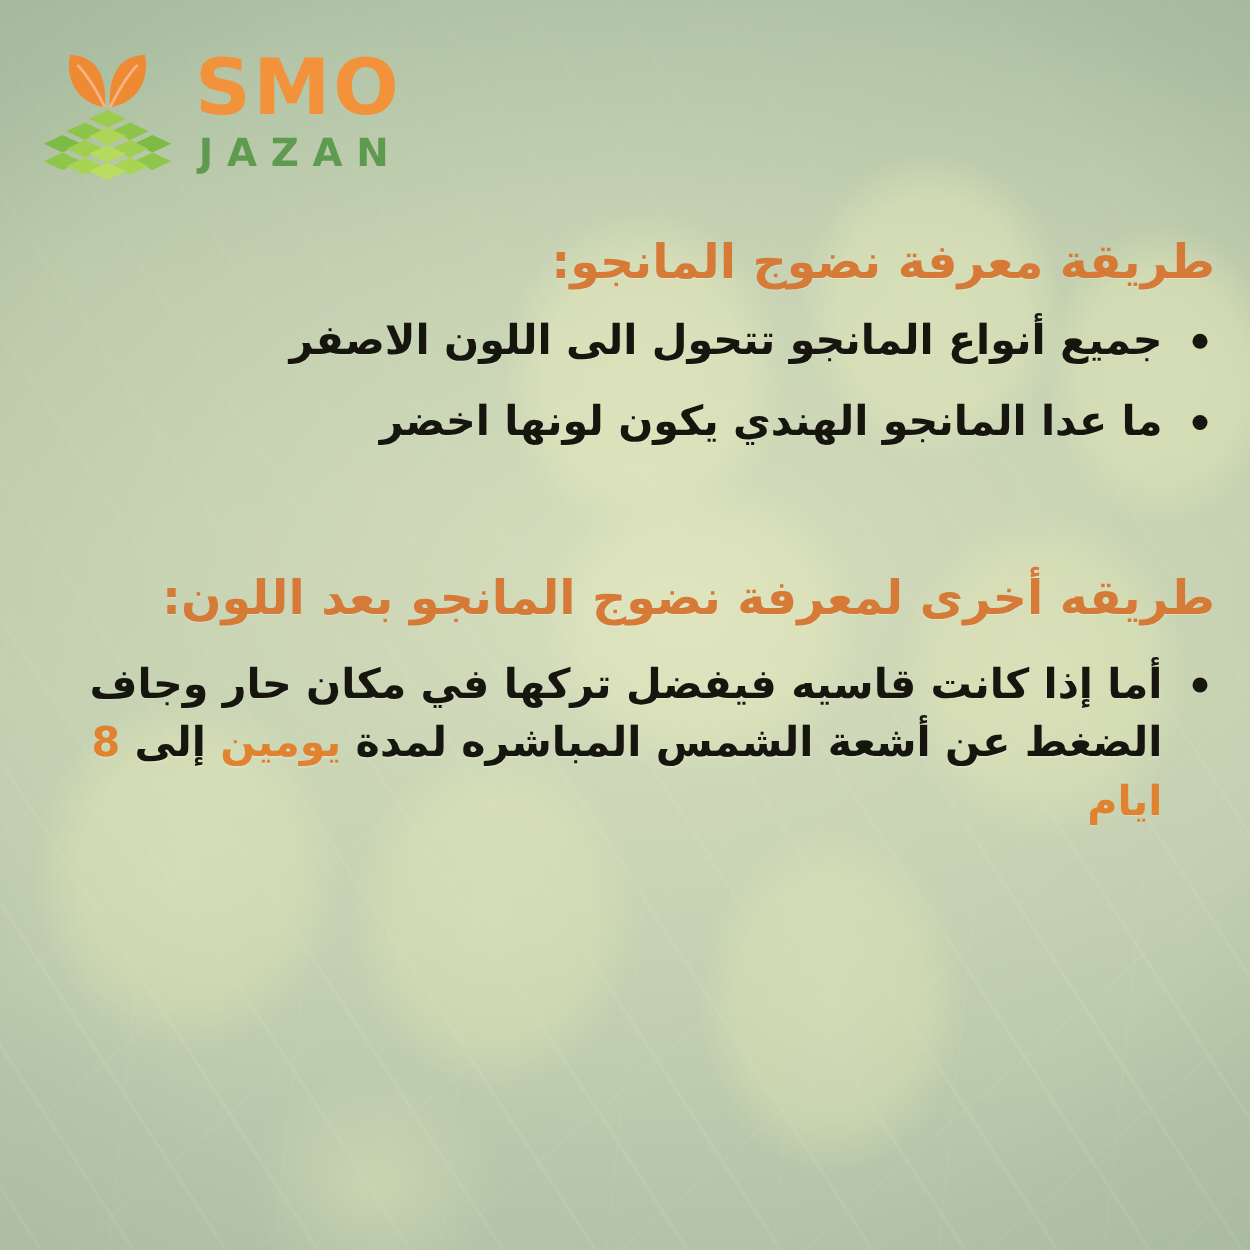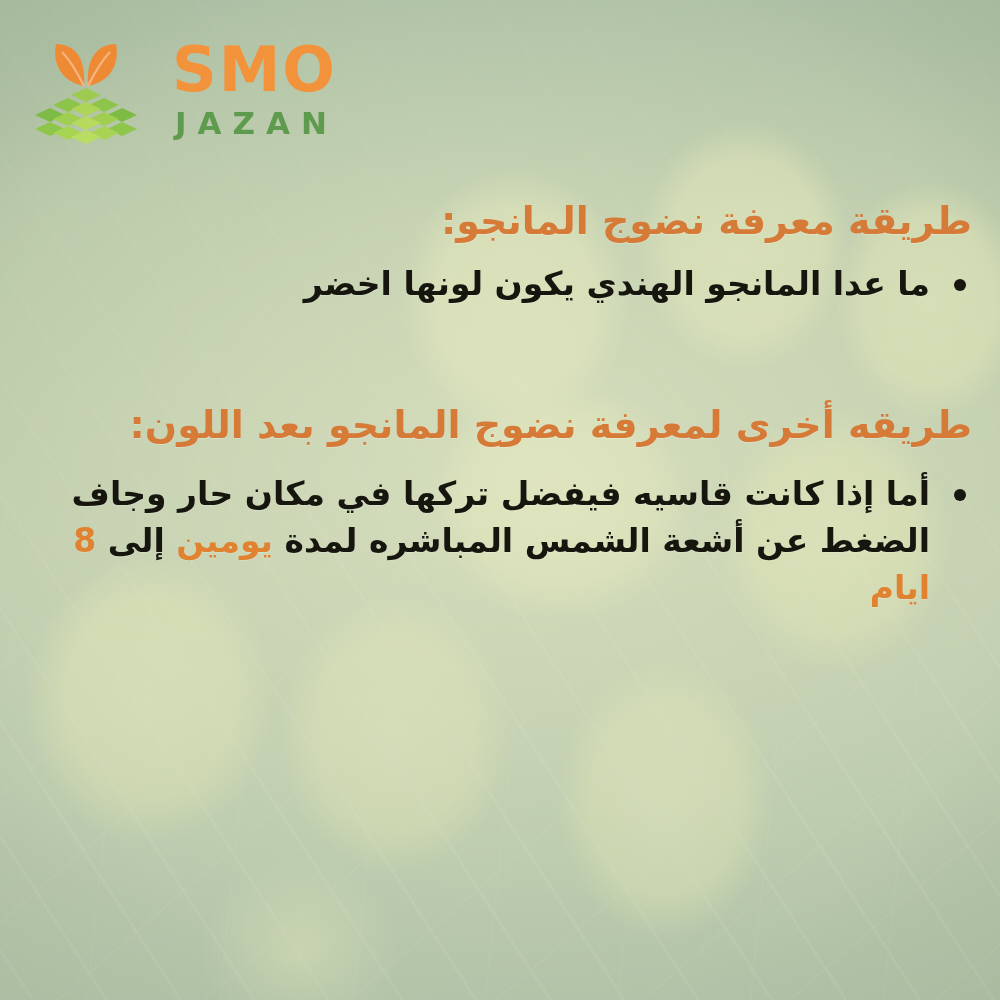--- a/index.html
+++ b/index.html
@@ -78,21 +78,21 @@
   }
 
   
   .logo {
     position: absolute;
     top: 28px;
     right: auto;
     left: 22px;
     display: flex;
     align-items: center;
-    gap: 22px;
+    gap: 6px;
     direction: ltr;
   }
   .logo-mark { width: 128px; height: 118px; display: block; }
   .logo-words { display: flex; flex-direction: column; line-height: 1; margin-top: 4px; }
   .logo-smo {
     font-size: 62px;
     font-weight: 700;
     letter-spacing: 2px;
     color: #f2933c;
     font-family: "DejaVu Sans", "Liberation Sans", sans-serif;
@@ -105,21 +105,21 @@
     margin-top: 7px;
     padding-left: 3px;
     font-family: "DejaVu Sans", "Liberation Sans", sans-serif;
   }
 
   
   .body-text {
     position: absolute;
     left: 34px;
     right: 28px;
-    top: 196px;
+    top: 184px;
     text-align: right;
     direction: rtl;
   }
   .heading {
     color: #d67a38;
     font-size: 38px;
     font-weight: 700;
     line-height: 1.35;
     margin: 0 0 10px 0;
     text-shadow: 0 1px 0 rgba(255,255,255,0.22);
@@ -198,20 +198,21 @@
         <span class="logo-smo">SMO</span>
         <span class="logo-jazan">JAZAN</span>
       </div>
     </div>
 
     <div class="body-text">
 
       <h2 class="heading heading-1">طريقة معرفة نضوج المانجو:</h2>
 
       <ul class="points group-a">
+        <li>جميع أنواع المانجو تتحول الى اللون الاصفر</li>
         <li>ما عدا المانجو الهندي يكون لونها اخضر</li>
       </ul>
 
       <div class="gap"></div>
 
       <h2 class="heading heading-2">طريقه أخرى لمعرفة نضوج المانجو بعد اللون:</h2>
 
       <ul class="points group-b">
         <li>
           <span>أما إذا كانت قاسيه فيفضل تركها في مكان حار وجاف الضغط عن أشعة الشمس المباشره  لمدة </span><span class="hl">يومين</span><span> إلى </span><span class="hl">8 ايام</span>

